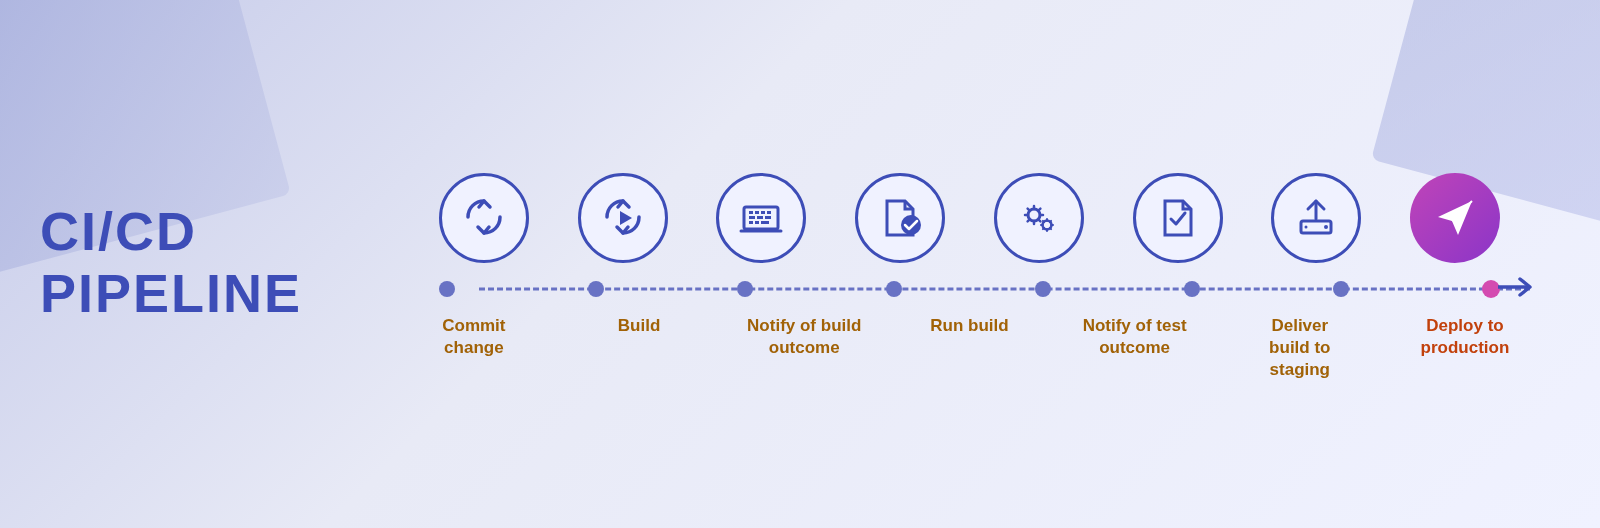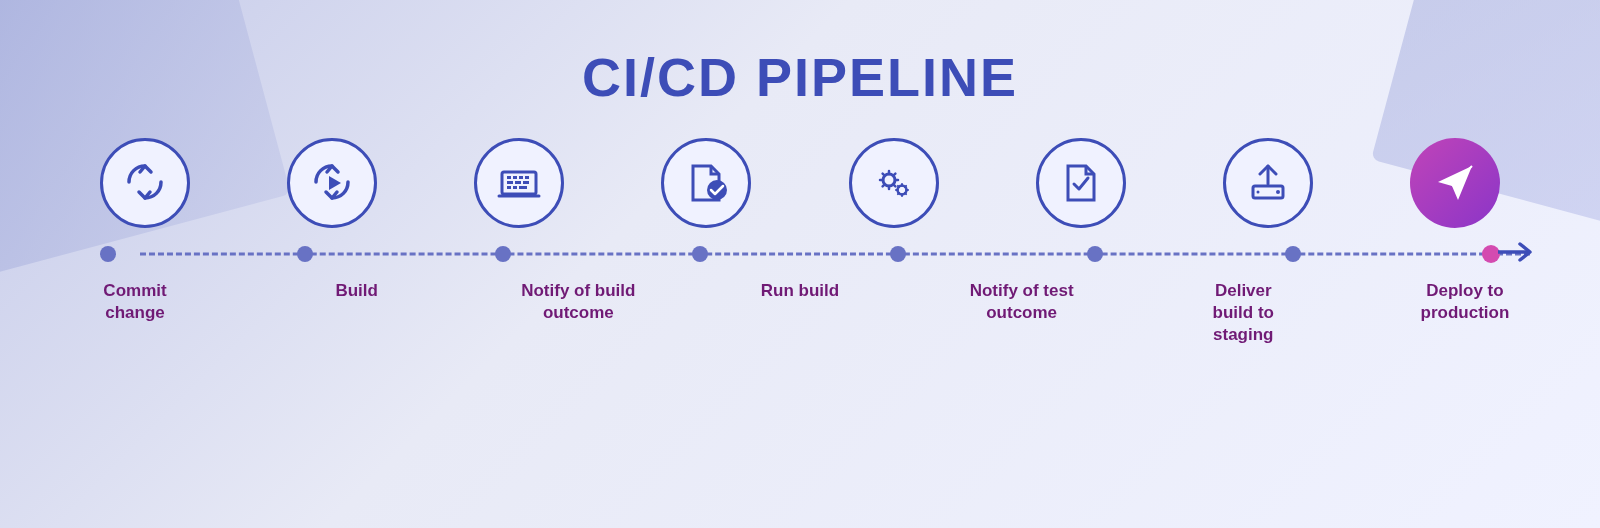--- a/index.html
+++ b/index.html
@@ -43,21 +43,21 @@
       opacity: 0.5;
       border-radius: 8px;
     }
 
     .container {
       position: relative;
       z-index: 1;
       width: 100%;
       height: 100%;
       display: flex;
-      flex-direction: column;
+      flex-direction: row;
       align-items: center;
       padding: 46px 40px 20px;
     }
 
     .title {
       font-size: 54px;
       font-weight: 800;
       color: #3d4db7;
       letter-spacing: 2px;
       margin-bottom: 30px;
@@ -173,26 +173,26 @@
       justify-content: space-between;
       padding: 0 15px;
       margin-top: 8px;
     }
 
     .step-label {
       width: 160px;
       text-align: center;
       font-size: 17px;
       font-weight: 700;
-      color: #701a75;
+      color: #a16207;
       line-height: 1.3;
     }
 
     .step-label.last {
-      color: #701a75;
+      color: #c2410c;
     }
   </style>
 </head>
 <body>
 
 <div class="bg-wrapper">
   <div class="bg-shape-left"></div>
   <div class="bg-shape-right"></div>
 </div>
 

